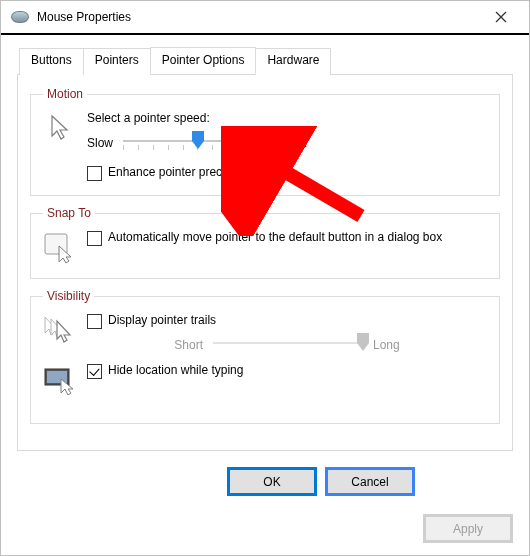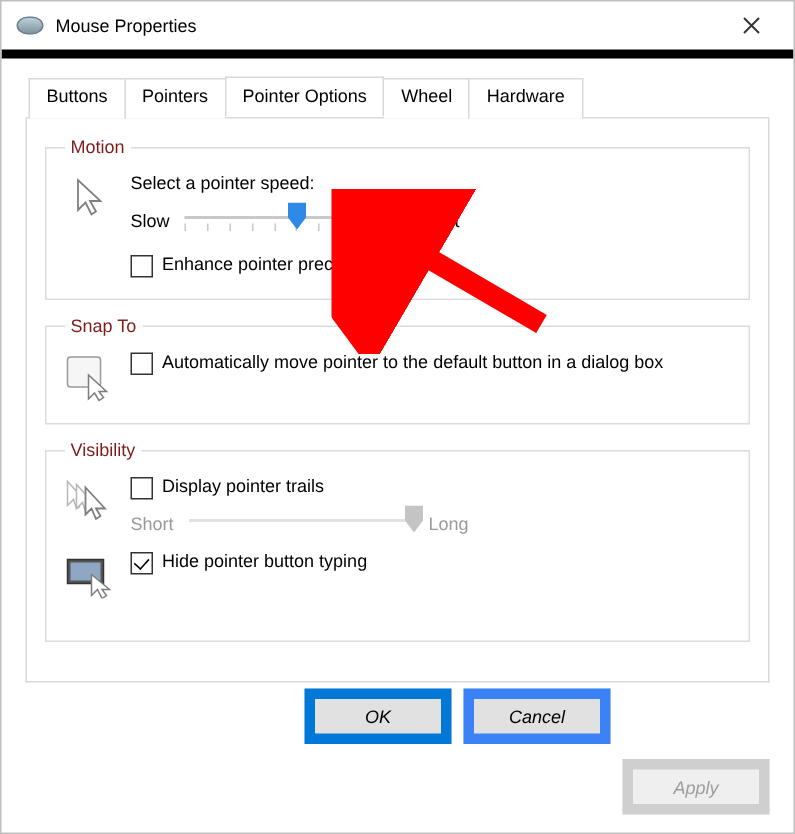--- a/index.html
+++ b/index.html
@@ -13,21 +13,21 @@
     overflow: hidden;
     border: 1px solid #bfbfbf;
     box-sizing: border-box;
     position: relative;
   }
   .titlebar {
     display: flex;
     align-items: center;
     height: 32px;
     padding: 0 6px 0 10px;
-    border-bottom: 6px solid #000000;
+    border-bottom: 2px solid #000000;
   }
   .title-icon {
     width: 16px; height: 10px; margin-right: 8px;
     border-radius: 50% / 60%;
     background: linear-gradient(#bcd0d8,#7f949e);
     border: 1px solid #6c808a;
   }
   .title-text { flex: 1; }
   .close-btn {
     width: 44px; height: 30px;
@@ -112,29 +112,29 @@
   .check-row { display:flex; align-items:flex-start; gap:6px; line-height:15px; }
   .checkbox {
     width: 13px; height: 13px; border:1px solid #333; background:#fff;
     flex:none; margin-top:1px; display:flex; align-items:center; justify-content:center;
   }
   .checkbox.checked::after {
     content:""; width:8px; height:5px;
     border-left:1.6px solid #000; border-bottom:1.6px solid #000;
     transform: rotate(-48deg) translate(1px,-1px);
   }
-  .disabled-text { color:#9a9a9a; }
+  .disabled-text { color:#9a9a9a;justify-content:center; }
 
   .btn-row {
     position:absolute; bottom:12px; right:16px; display:flex; gap:8px;
   }
   .btn {
     width: 84px; height: 23px;
-    border:7px solid #3b82f6; background:#e1e1e1;
-    display:flex; align-items:center; justify-content:center;font-style:italic;
+    border:3px solid #3b82f6; background:#e1e1e1;
+    display:flex; align-items:center; justify-content:center;
   }
   .btn.default { border-color:#0078d7; }
   .btn.disabled { color:#9e9e9e; border-color:#cfcfcf; background:#efefef;margin-top:47px; }
 
   .annot-arrow { position:absolute; pointer-events:none; }
 </style>
 </head>
 <body>
 
 <div class="titlebar">
@@ -147,21 +147,20 @@
       </svg>
   </div>
 </div>
 
 <div class="content">
 
   <div class="tabs">
     <div class="tab">Buttons</div>
     <div class="tab">Pointers</div>
     <div class="tab active">Pointer Options</div>
-    <div class="tab">Wheel</div>
     <div class="tab">Hardware</div>
   </div>
 
   <div class="panel">
 
     <fieldset class="group">
       <legend>Motion</legend>
       <div class="row">
         <div class="icon-cell">
           <div class="icon-box">
@@ -266,21 +265,21 @@
             <svg width="34" height="30">
               <rect x="2" y="4" width="24" height="16" fill="#555" stroke="#333"></rect>
               <rect x="4" y="6" width="20" height="12" fill="#8fa7c2"></rect>
               <polygon points="18,14 18,28 22,24 25,30 28,28 25,24 30,24" fill="#fff" stroke="#7e7e7e"></polygon>
             </svg>
           </div>
         </div>
         <div style="flex:1">
           <div class="check-row">
             <div class="checkbox checked"></div>
-            <span>Hide pointer button typing</span>
+            <span>Hide location while typing</span>
           </div>
         </div>
       </div>
 
 
     </fieldset>
 
   </div>
 </div>
 

